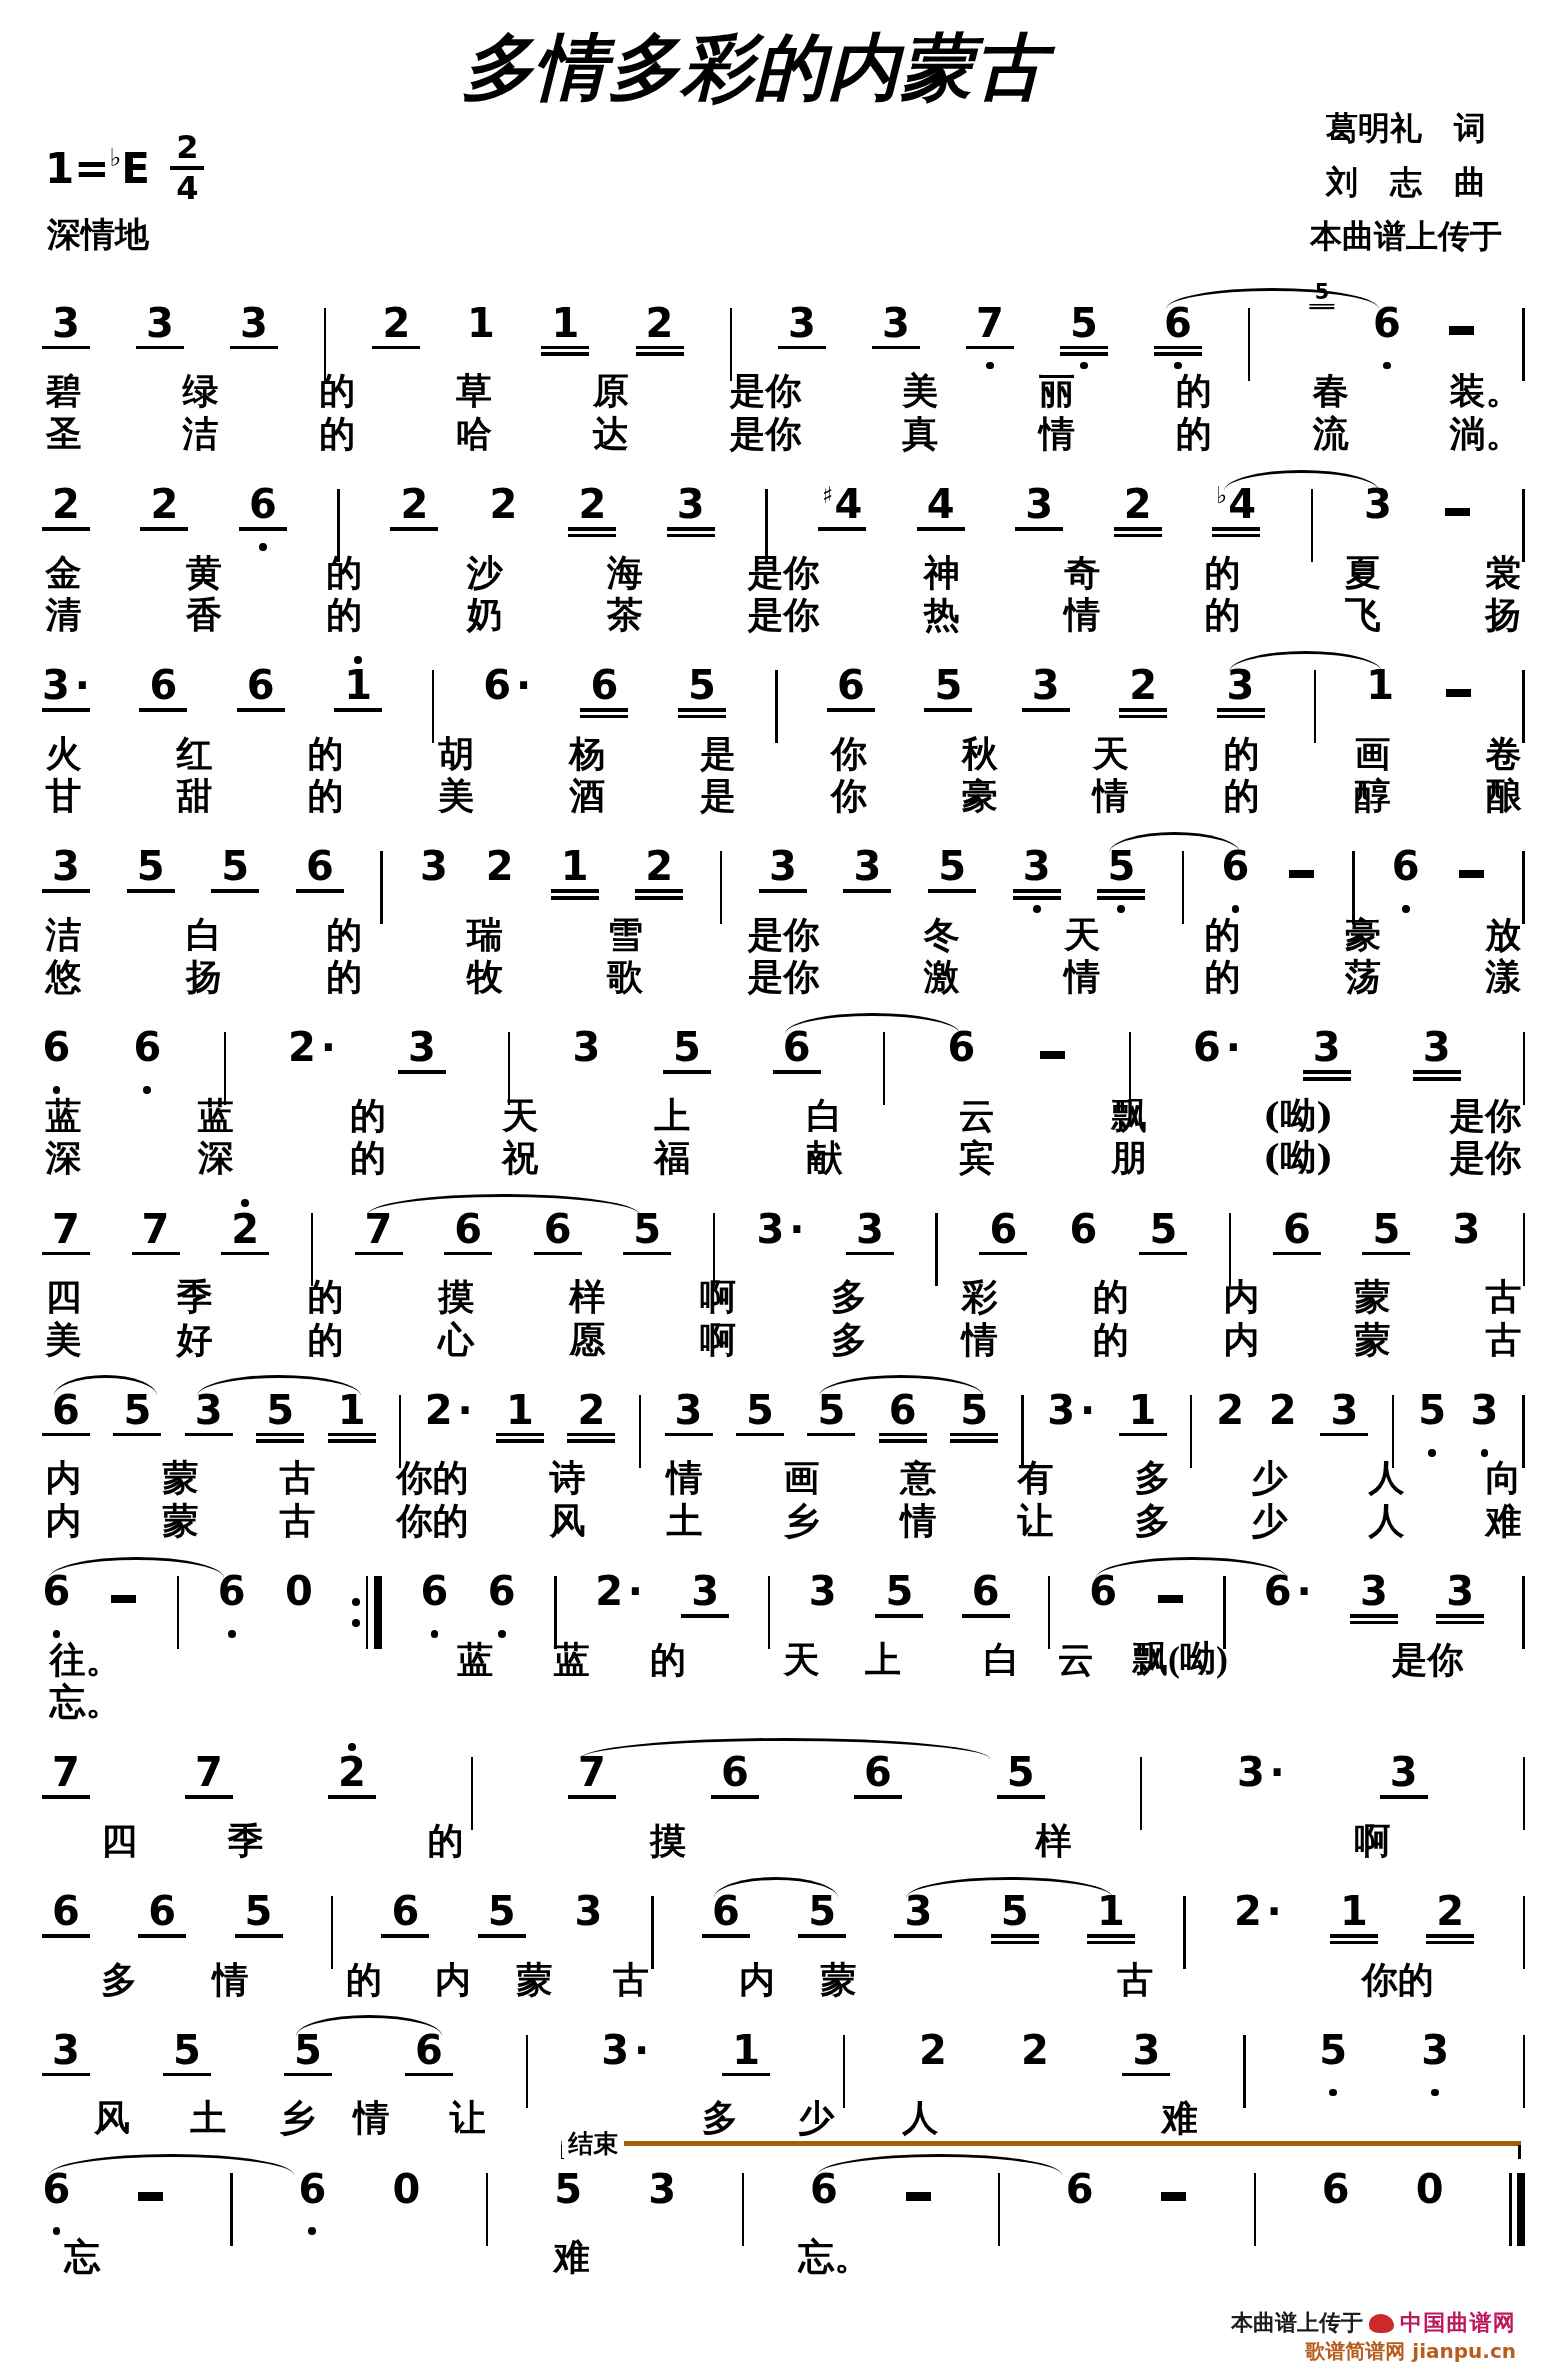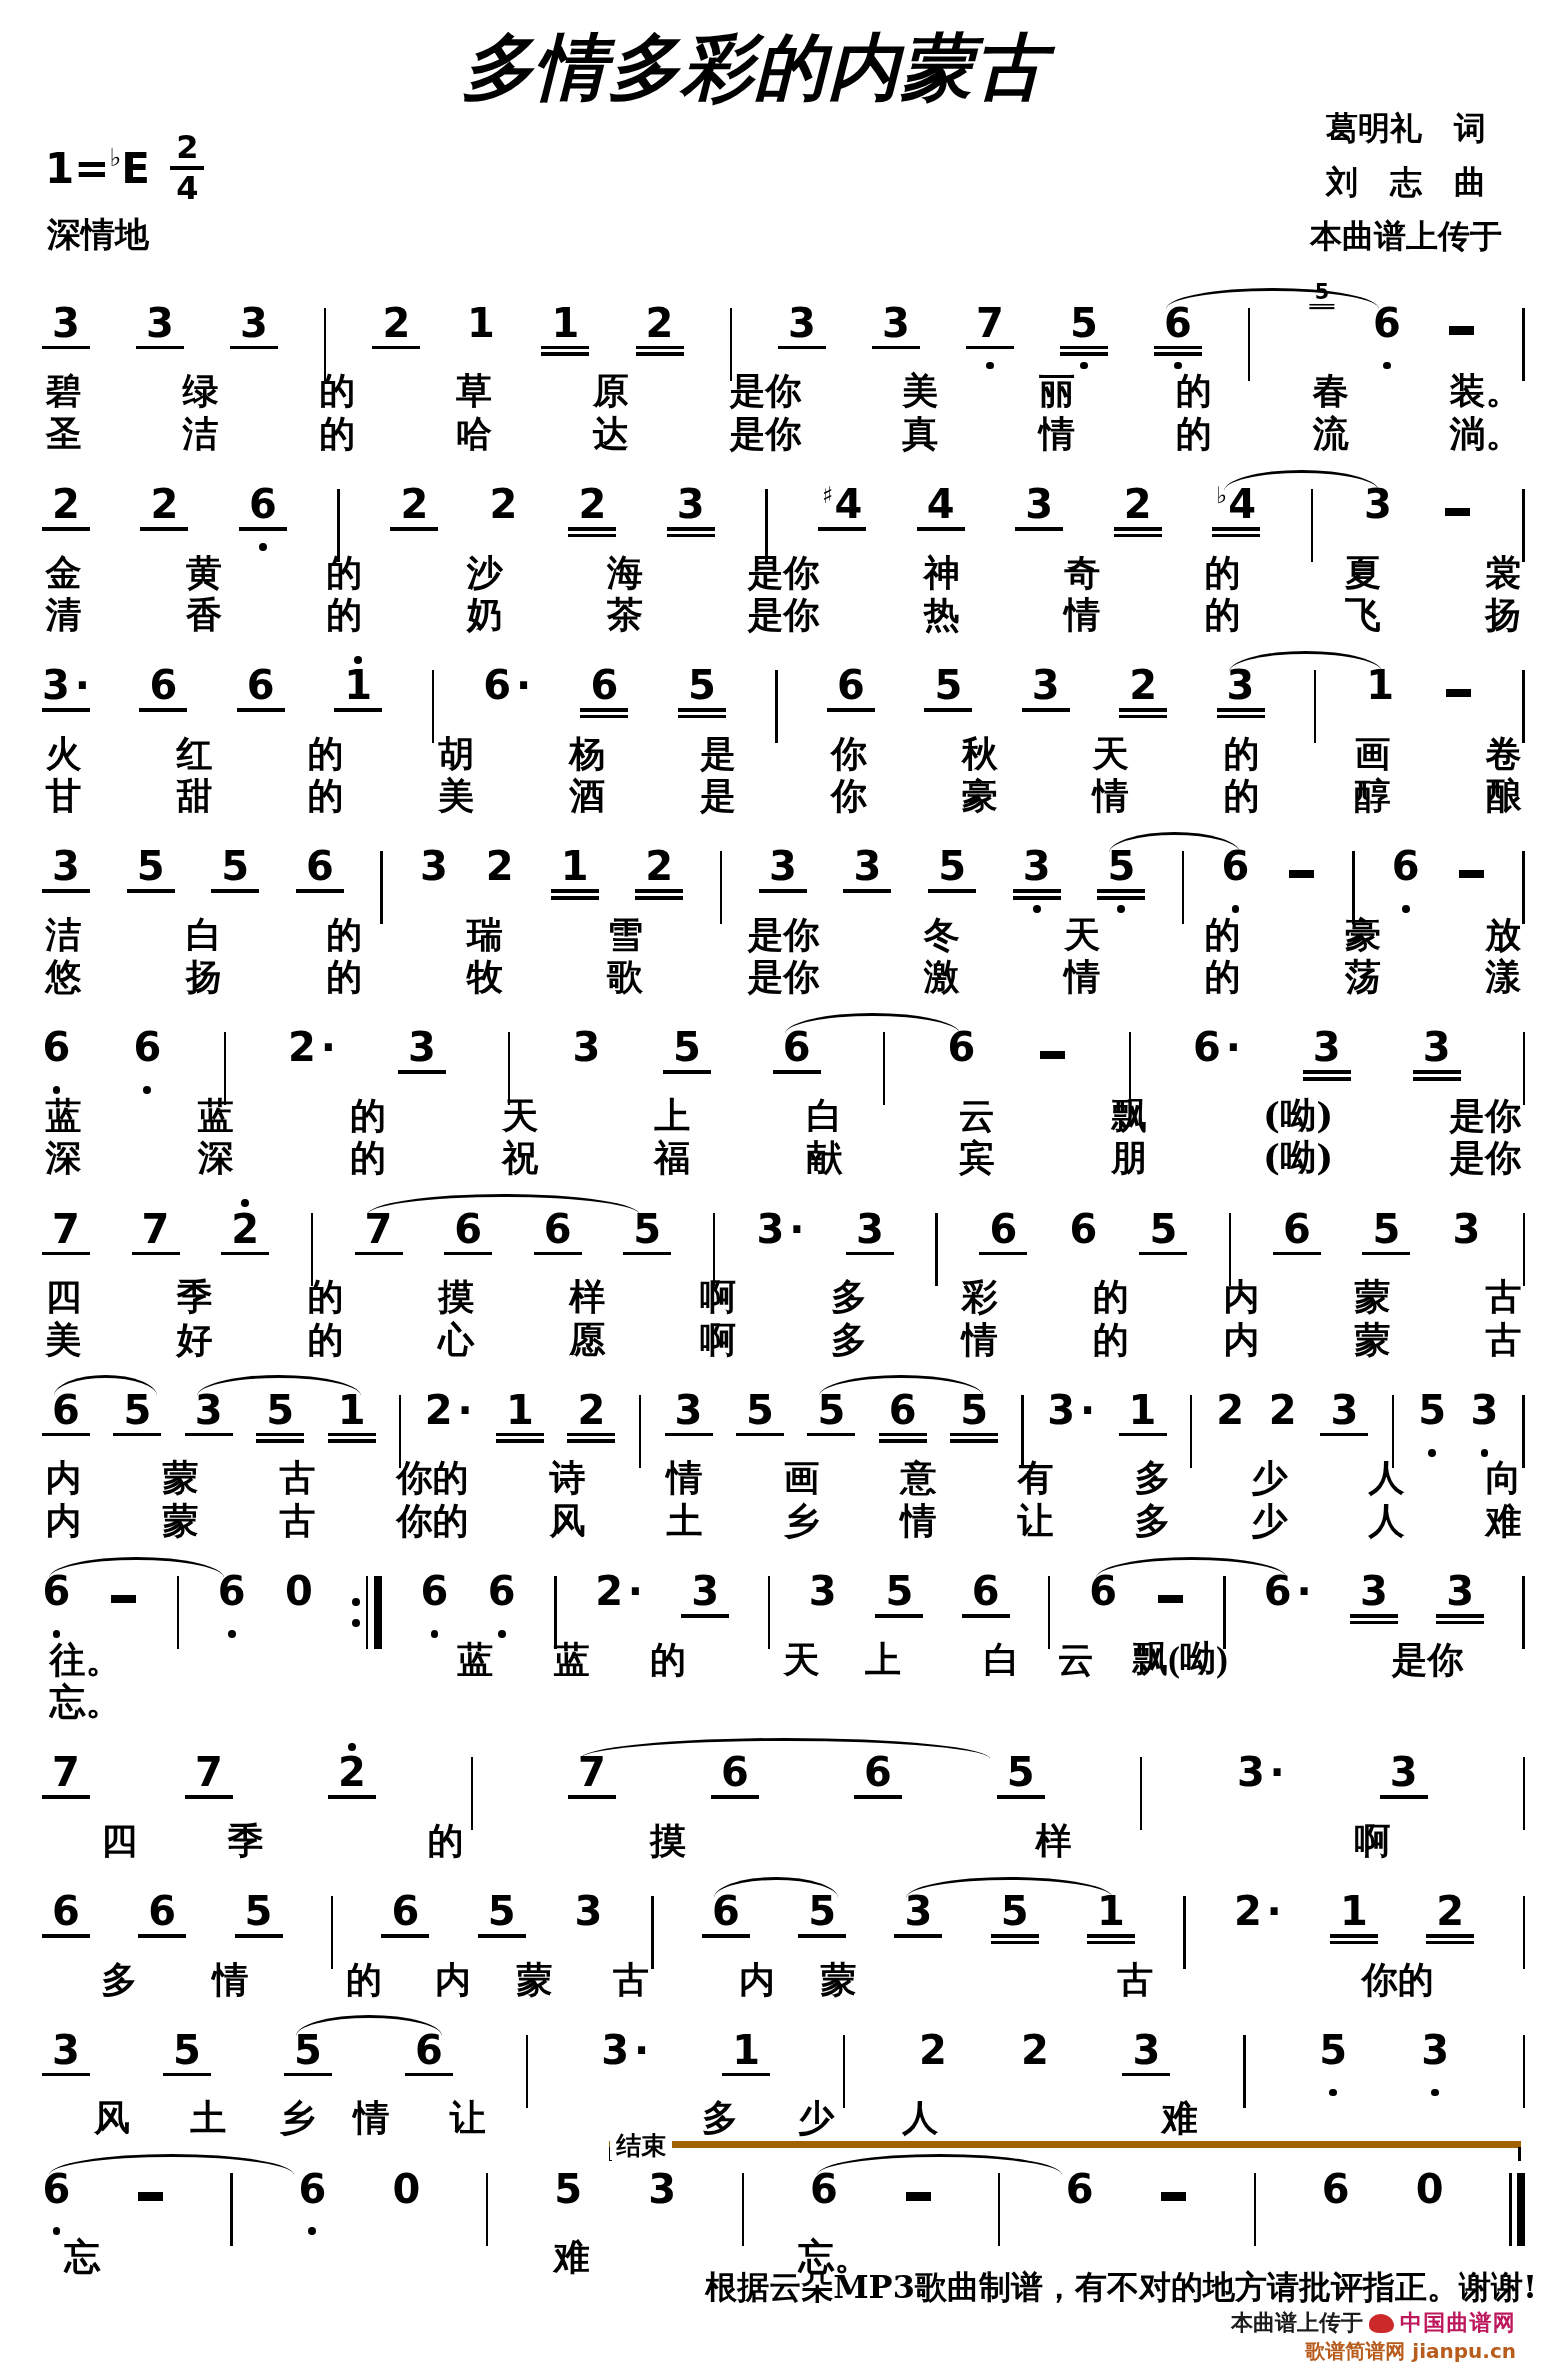--- a/index.html
+++ b/index.html
@@ -59,21 +59,21 @@
     pointer-events:none;
   }
   .lyric-row{
     position:relative;display:flex;justify-content:space-between;
     height:40px;margin-top:2.4px;padding:0 3.6px;
     font-family:"DejaVu Serif", serif;font-size:36px;line-height:40px;font-weight:bold;
   }
   .lyric-row.positioned{display:block;}
   .lcell{white-space:nowrap;}
   .lcell.abs{position:absolute;top:0;}
-  .endmark{position:absolute;left:35%;right:3.6px;top:1.2px;border-top:7px solid #a16207;height:18px;margin-left:48px;}
+  .endmark{position:absolute;left:35%;right:3.6px;top:1.2px;border-top:5px solid #a16207;height:18px;}
   .endmark::before{content:"";position:absolute;left:0;top:-1.2px;width:3px;height:14.4px;background:#000;}
   .endmark::after{content:"";position:absolute;right:0;top:-1.2px;width:3px;height:14.4px;background:#000;}
   .endmark-label{
     position:absolute;left:1.2px;top:-15.6px;background:#fff;padding:0 6px;
     font-family:"DejaVu Serif", serif;font-size:25px;font-weight:bold;line-height:28px;
   }
   
   .footer-note{
     position:absolute;left:45%;top:2266px;
     font-family:"DejaVu Serif", serif;font-weight:bold;font-size:32px;white-space:nowrap;
@@ -2139,21 +2139,20 @@
           </div>
         </div>
         <div class="lyric-row positioned">
           <span class="lcell abs" style="left: 1.5%;">忘</span>
           <span class="lcell abs" style="left: 34.5%;">难</span>
           <span class="lcell abs" style="left: 51%;">忘。</span>
         </div>
       </div>
     </div>
 
-  <div class="footer-note">根据云朵MP3歌曲制谱，有不对的地方请批评指正。谢谢!</div>
 
   <div class="bottom-right">
     <div class="upload-line">
       <span>本曲谱上传于</span>
       <span class="logo-mark"></span>
       <span class="logo-text">中国曲谱网</span>
     </div>
     <div class="site-line">歌谱简谱网 jianpu.cn</div>
   </div>
 

